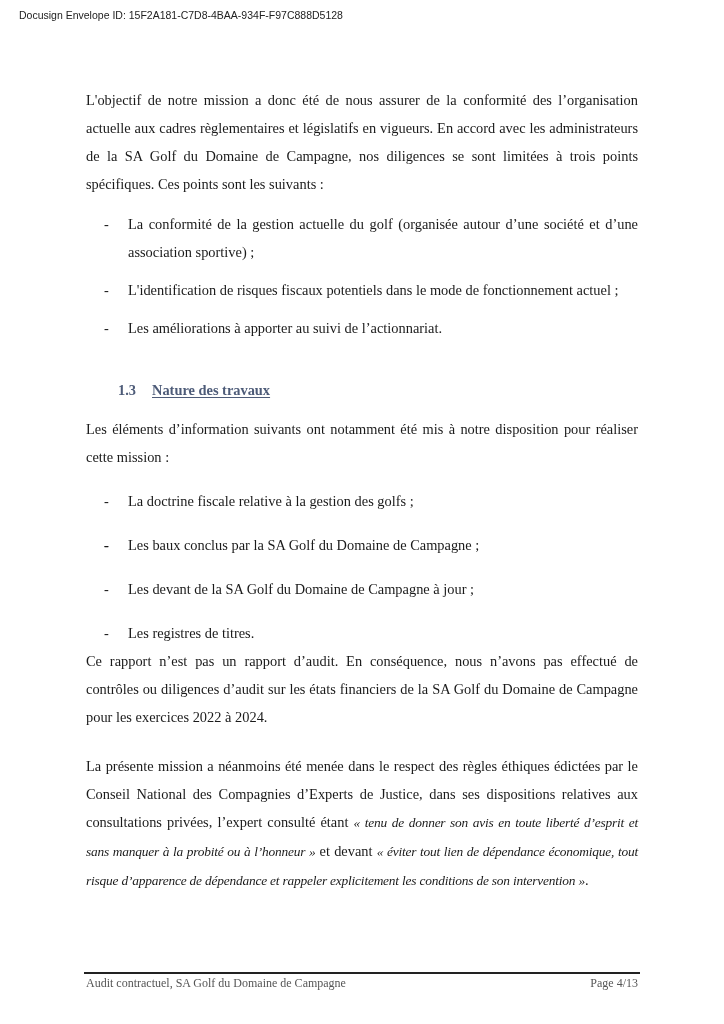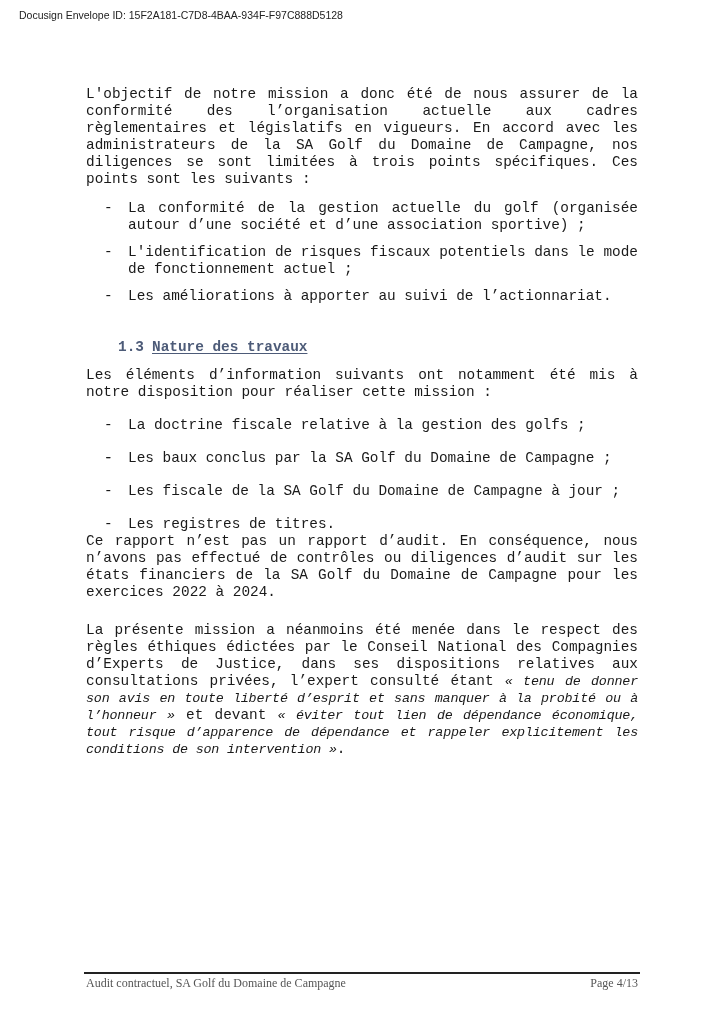--- a/index.html
+++ b/index.html
@@ -22,22 +22,21 @@
       font-family: "Liberation Sans", "DejaVu Sans", sans-serif;
       font-size: 10.5px;
       color: #222;
     }
     .content {
       position: absolute;
       left: 86px;
       top: 86px;
       width: 552px;
       font-size: 14.4px;
-      line-height: 17px;
-      font-family: Liberation Mono, monospace;
+      line-height: 28px;
     }
     .para {
       text-align: justify;
       margin: 0;
     }
     .list {
       list-style: none;
       margin: 0;
       padding: 0;
     }
@@ -133,21 +132,21 @@
     </li>
     <li style="margin-bottom:16px;">
       <span class="dash">-</span>
     </li>
     <li style="margin-bottom:16px;">
       <span class="dash">-</span>
       <span>Les baux conclus par la SA Golf du Domaine de Campagne ;</span>
     </li>
     <li style="margin-bottom:16px;">
       <span class="dash">-</span>
-      <span>Les fiscale de la SA Golf du Domaine de Campagne à jour ;</span>
+      <span>Les devant de la SA Golf du Domaine de Campagne à jour ;</span>
     </li>
     <li>
       <span class="dash">-</span>
       <span>Les registres de titres.</span>
     </li>
   </ul>
 
   <p class="para" style="">Ce rapport n’est pas un rapport d’audit. En conséquence, nous n’avons pas effectué de contrôles ou diligences d’audit sur les états financiers de la SA Golf du Domaine de Campagne pour les exercices 2022 à 2024.</p>
 
   <p class="para" style="margin-top:21px;">

